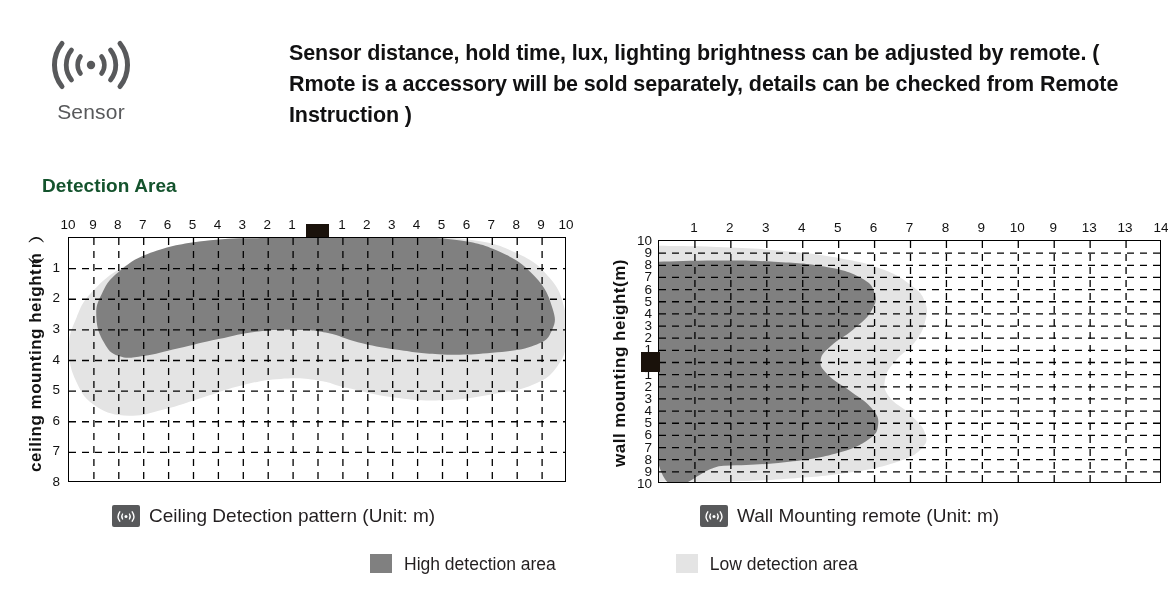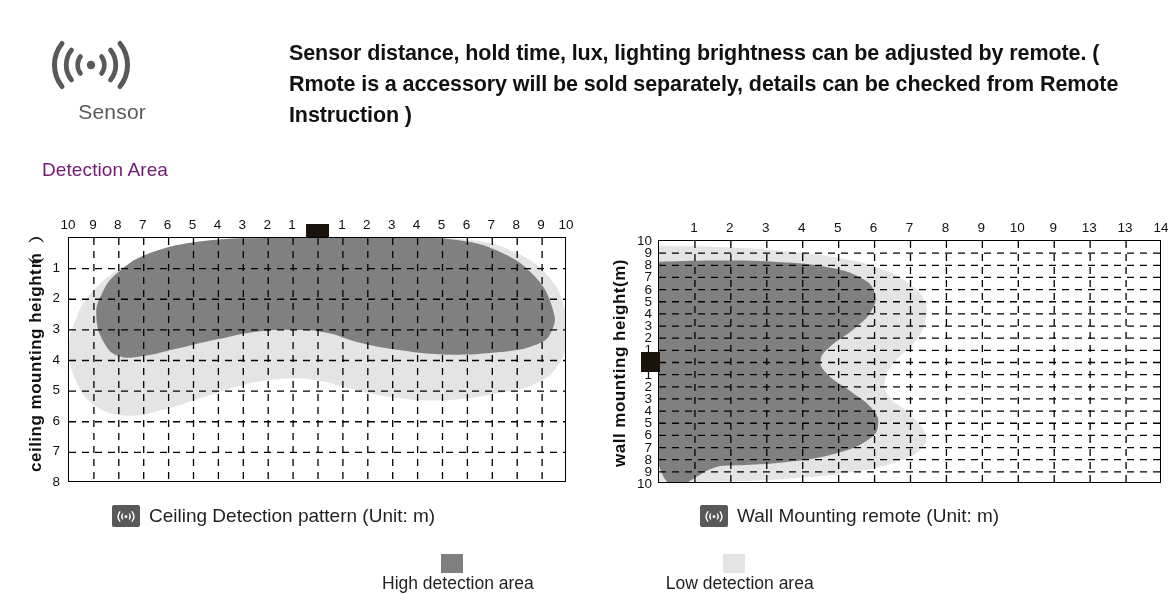--- a/index.html
+++ b/index.html
@@ -7,40 +7,40 @@
     width:1168px;height:594px;
     background:#ffffff;
     font-family:"Liberation Sans", sans-serif;
     color:#231f20;
     overflow:hidden;
     position:relative;
   }
   .page{position:relative;width:1168px;height:594px;}
 
   
-  .icon-col{position:absolute;text-align:right;}
+  .icon-col{position:absolute;text-align:center;}
   .icon-col .cap{
     font-size:21px;color:#58595b;margin-top:4px;letter-spacing:.2px;
   }
   #sensor-col{left:36px;top:34px;width:110px;}
   #remote-col{left:166px;top:34px;width:110px;}
 
   .svgwrap{display:block;margin:0 auto;}
 
   
   #headline{
     position:absolute;left:289px;top:38px;width:862px;
     font-size:21.5px;font-weight:bold;line-height:1.45;
     color:#111112;letter-spacing:-0.1px;
   }
 
   
   #section-title{
-    position:absolute;left:42px;top:159px;
-    font-size:19px;font-weight:normal;color:#701a75;letter-spacing:.1px;
+    position:absolute;left:42px;top:175px;
+    font-size:19px;font-weight:bold;color:#14532d;letter-spacing:.1px;
   }
 
   
   .chart{position:absolute;}
   .plot{position:absolute;border:1.6px solid #000;box-sizing:border-box;
         background:#fff;overflow:hidden;}
   .ylabel{
     position:absolute;
     writing-mode:vertical-rl;transform:rotate(180deg);
     font-size:17px;font-weight:bold;color:#111;
@@ -55,21 +55,21 @@
   
   .cap-row{position:absolute;display:flex;align-items:center;gap:9px;}
   .cap-badge{
     width:28px;height:22px;background:#58595b;border-radius:2px;
     display:flex;align-items:center;justify-content:center;flex:0 0 auto;
   }
   .cap-text{font-size:19px;color:#231f20;white-space:nowrap;}
 
   
   #legend{position:absolute;left:370px;top:554px;display:flex;align-items:center;}
-  .lg-item{display:flex;align-items:center;flex-direction:column;}
+  .lg-item{display:flex;align-items:flex-start;}
   .lg-sw{width:22px;height:19px;flex:0 0 auto;}
   .lg-tx{font-size:17.5px;color:#231f20;margin-left:12px;white-space:nowrap;}
   .lg-gap{width:120px;}
 </style>
 </head>
 <body>
 
 <div class="page">
 
   <div class="icon-col" id="sensor-col">

